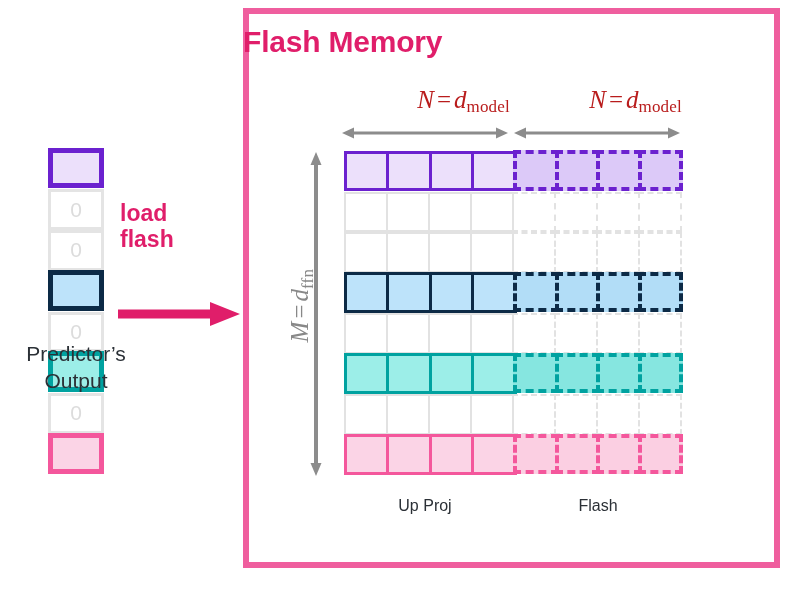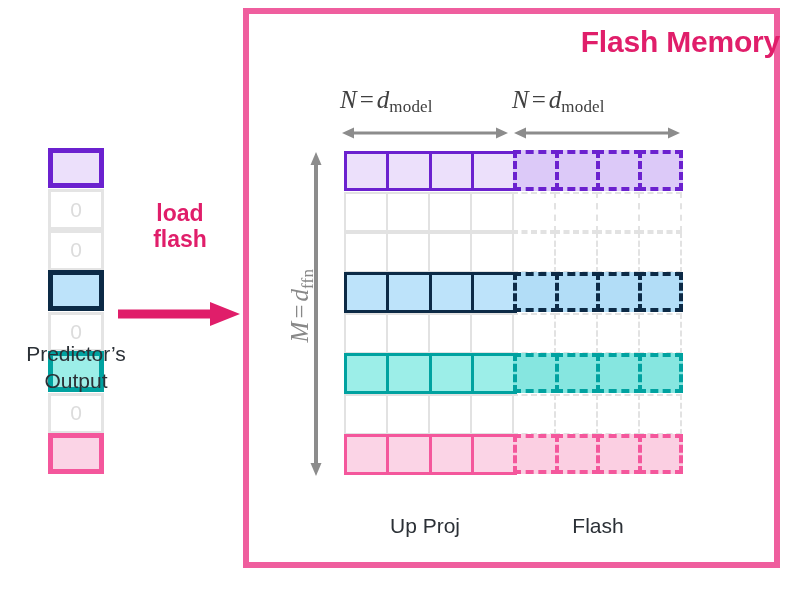--- a/index.html
+++ b/index.html
@@ -24,36 +24,36 @@
     height: 560px;
     border: 6px solid #ef5e9e;
     box-sizing: border-box;
     background: #ffffff;
   }
   #flash-title {
     position: absolute;
     left: 243px;
     top: 25px;
     width: 537px;
-    text-align: right;
+    text-align: left;
     font-size: 30px;
     font-weight: bold;
     color: #e01e6a;
     letter-spacing: -0.2px;
   }
 
   
   .ndm-label {
     position: absolute;
     top: 86px;
     width: 170px;
-    text-align: left;
+    text-align: right;
     font-family: "Liberation Serif", serif;
     font-size: 25px;
-    color: #404040;
+    color: #b91c1c;
     white-space: nowrap;
   }
   .ndm-label .mvar { font-style: italic; }
   .ndm-label .meq  { font-style: normal; padding: 0 3px; }
   .ndm-label .msub {
     font-style: normal;
     font-size: 0.68em;
     vertical-align: -0.25em;
     letter-spacing: 0.2px;
   }
@@ -135,24 +135,24 @@
   }
   .mrow.hi .mcell.right {
     border: 4px dashed var(--bc);
     background: var(--fr);
     margin: -2px;
   }
 
   
   .col-caption {
     position: absolute;
-    top: 512px;
+    top: 492px;
     width: 180px;
     text-align: center;
-    font-size: 21px;
+    font-size: 16px;
     line-height: 27px;
     color: #2b3036;
   }
   #cap-up   { left: 335px; }
   #cap-down { left: 508px; }
 
   
   #predictor {
     position: absolute;
     left: 48px;
@@ -196,21 +196,20 @@
   
   #load-text {
     position: absolute;
     left: 120px;
     top: 200px;
     width: 120px;
     font-size: 23px;
     font-weight: bold;
     line-height: 26px;
     color: #e01e6a;
-    text-align: center;
   }
   #load-arrow {
     position: absolute;
     left: 118px;
     top: 300px;
     width: 122px;
     height: 28px;
   }
 </style>
 </head>

